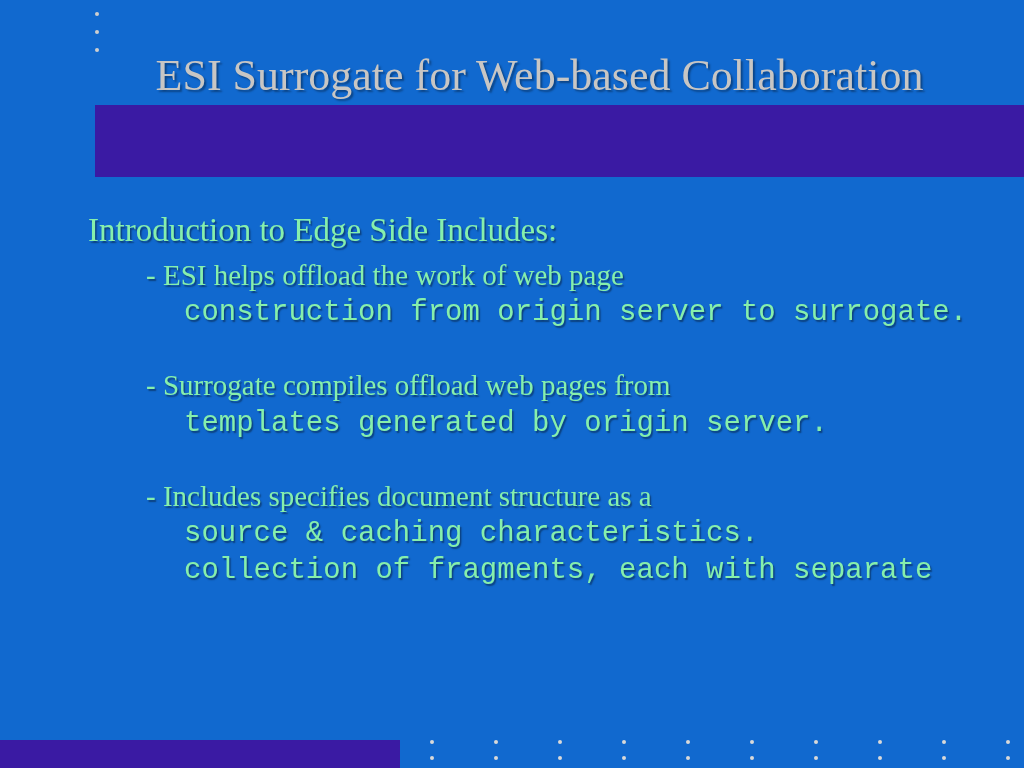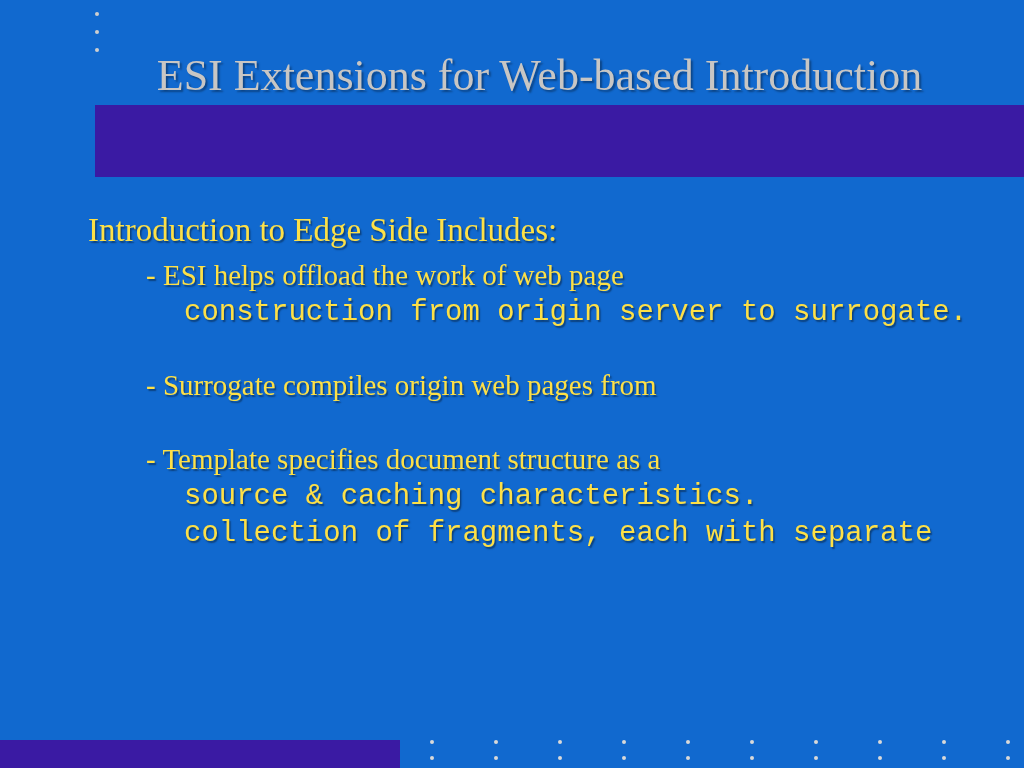--- a/index.html
+++ b/index.html
@@ -42,21 +42,21 @@
     text-align: center;
     line-height: 1.35;
     text-shadow: 2px 2px 2px rgba(0,0,0,.35);
   }
 
   .body {
     position: absolute;
     top: 210px;
     left: 88px;
     right: 52px;
-    color: #fde047;
+    color: #86efac;
     text-shadow: 1.5px 1.5px 1.5px rgba(0,0,0,.4);
   }
   .intro {
     font-size: 33px;
     line-height: 1.25;
   }
   .list {
     margin-top: 6px;
     padding-left: 58px;
     font-size: 29px;
@@ -95,37 +95,38 @@
 <body>
 
 <div class="dec-dots-top">
   <span></span>
     <span></span>
     <span></span>
 </div>
 
 <div class="title-bar"></div>
 
-<h1 class="slide-title">ESI Extensions for Web-based Introduction</h1>
+<h1 class="slide-title">ESI Surrogate for Web-based Collaboration</h1>
 
 <div class="body">
   <div class="intro">Introduction to Edge Side Includes:</div>
   <div class="list">
 
     <div class="item">
       <span class="dash">- </span><span class="text">ESI helps offload the work of web page</span>
       <span class="cont">construction from origin server to surrogate.</span>
     </div>
 
     <div class="item">
-      <span class="dash">- </span><span class="text">Surrogate compiles origin web pages from</span>
+      <span class="dash">- </span><span class="text">Surrogate compiles offload web pages from</span>
+      <span class="cont">templates generated by origin server.</span>
     </div>
 
     <div class="item">
-      <span class="dash">- </span><span class="text">Template specifies document structure as a</span>
+      <span class="dash">- </span><span class="text">Includes specifies document structure as a</span>
       <span class="cont">source &amp; caching characteristics.</span>
       <span class="cont">collection of fragments, each with separate</span>
     </div>
 
   </div>
 </div>
 
 <div class="footer-bar"></div>
 
 <div class="dec-dots-bottom">

